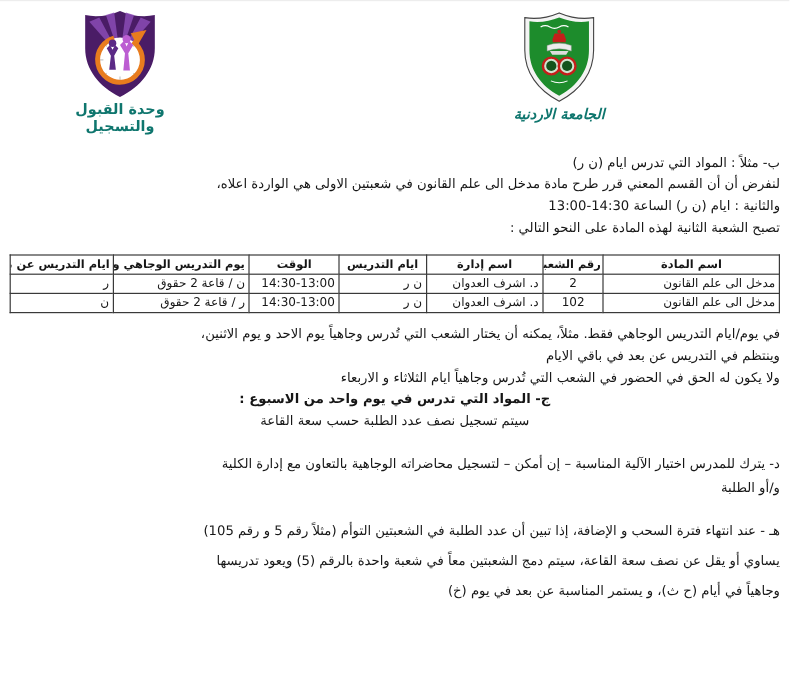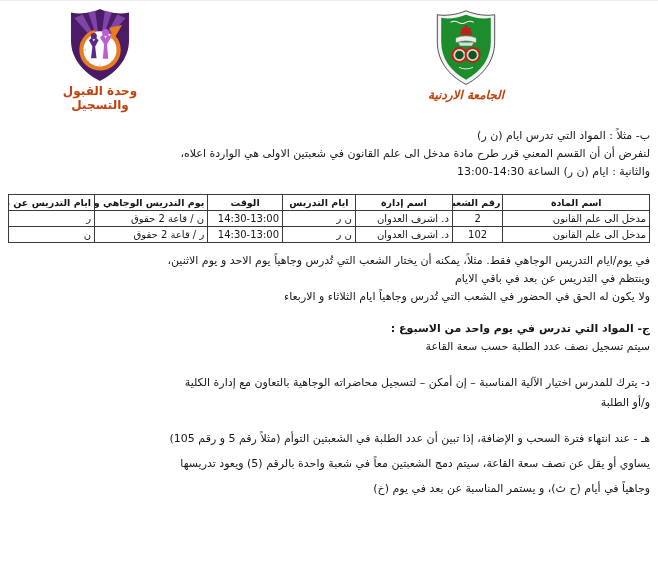--- a/index.html
+++ b/index.html
@@ -5,21 +5,21 @@
   html,body{margin:0;padding:0;background:#fff;}
   .page{
     position:relative;width:658px;height:573px;background:#ffffff;
     overflow:hidden;border-top:1px solid #ededed;
     font-family:"DejaVu Sans",sans-serif;color:#161616;
   }
   
   .logo-block{position:absolute;text-align:center;}
   .logo-left{left:33px;top:6px;width:134px;}
   .logo-right{left:398px;top:8px;width:136px;font-style:italic;}
-  .logo-label{font-size:12px;font-weight:bold;margin-top:1px;color:#c2410c;direction:rtl;}
+  .logo-label{font-size:12px;font-weight:bold;margin-top:1px;color:#0f766e;direction:rtl;}
   .logo-block svg{display:block;margin:0 auto;}
   
   .content{
     position:absolute;top:126px;right:8px;left:8px;
     direction:rtl;text-align:right;font-size:11px;line-height:18px;
   }
   .tline{white-space:nowrap;}
   
   table.course{
     direction:rtl;border-collapse:collapse;table-layout:fixed;
@@ -27,21 +27,21 @@
   }
   table.course th,table.course td{
     border:1px solid #3a3a3a;padding:0 3px;height:15px;
     white-space:nowrap;overflow:hidden;font-size:10px;line-height:15px;
   }
   table.course th{font-weight:bold;font-size:9.5px;text-align:center;}
   td.cell-right{text-align:right;}
   td.cell-center{text-align:center;}
   
   .sec-b2{margin-top:9px;}
-  .sec-c{margin-top:14px;}
+  .sec-c{text-align:center;}
   .sec-c .sec-title{font-weight:bold;}
   .sec-d{margin-top:17px;line-height:20px;}
   .sec-e{margin-top:13px;line-height:25px;}
 </style>
 </head>
 <body>
 
 <div class="page">
 
   <div class="logo-block logo-left">
@@ -98,20 +98,21 @@
     </svg>
     <div class="logo-label">الجامعة الاردنية</div>
   </div>
 
   <div class="content">
 
     <div>
       <div class="tline">ب- مثلاً : المواد التي تدرس ايام (ن ر)</div>
       <div class="tline">لنفرض أن أن القسم المعني قرر طرح مادة مدخل الى علم القانون في شعبتين الاولى هي الواردة اعلاه،</div>
       <div class="tline">والثانية : ايام (ن ر) الساعة 14:30-13:00</div>
+      <div class="tline">تصبح الشعبة الثانية لهذه المادة على النحو التالي :</div>
     </div>
 
     <table class="course" dir="rtl">
       <colgroup>
         <col style="width:145px">
           <col style="width:50px">
           <col style="width:96px">
         <col style="width:72px">
           <col style="width:74px">
           <col style="width:112px">

